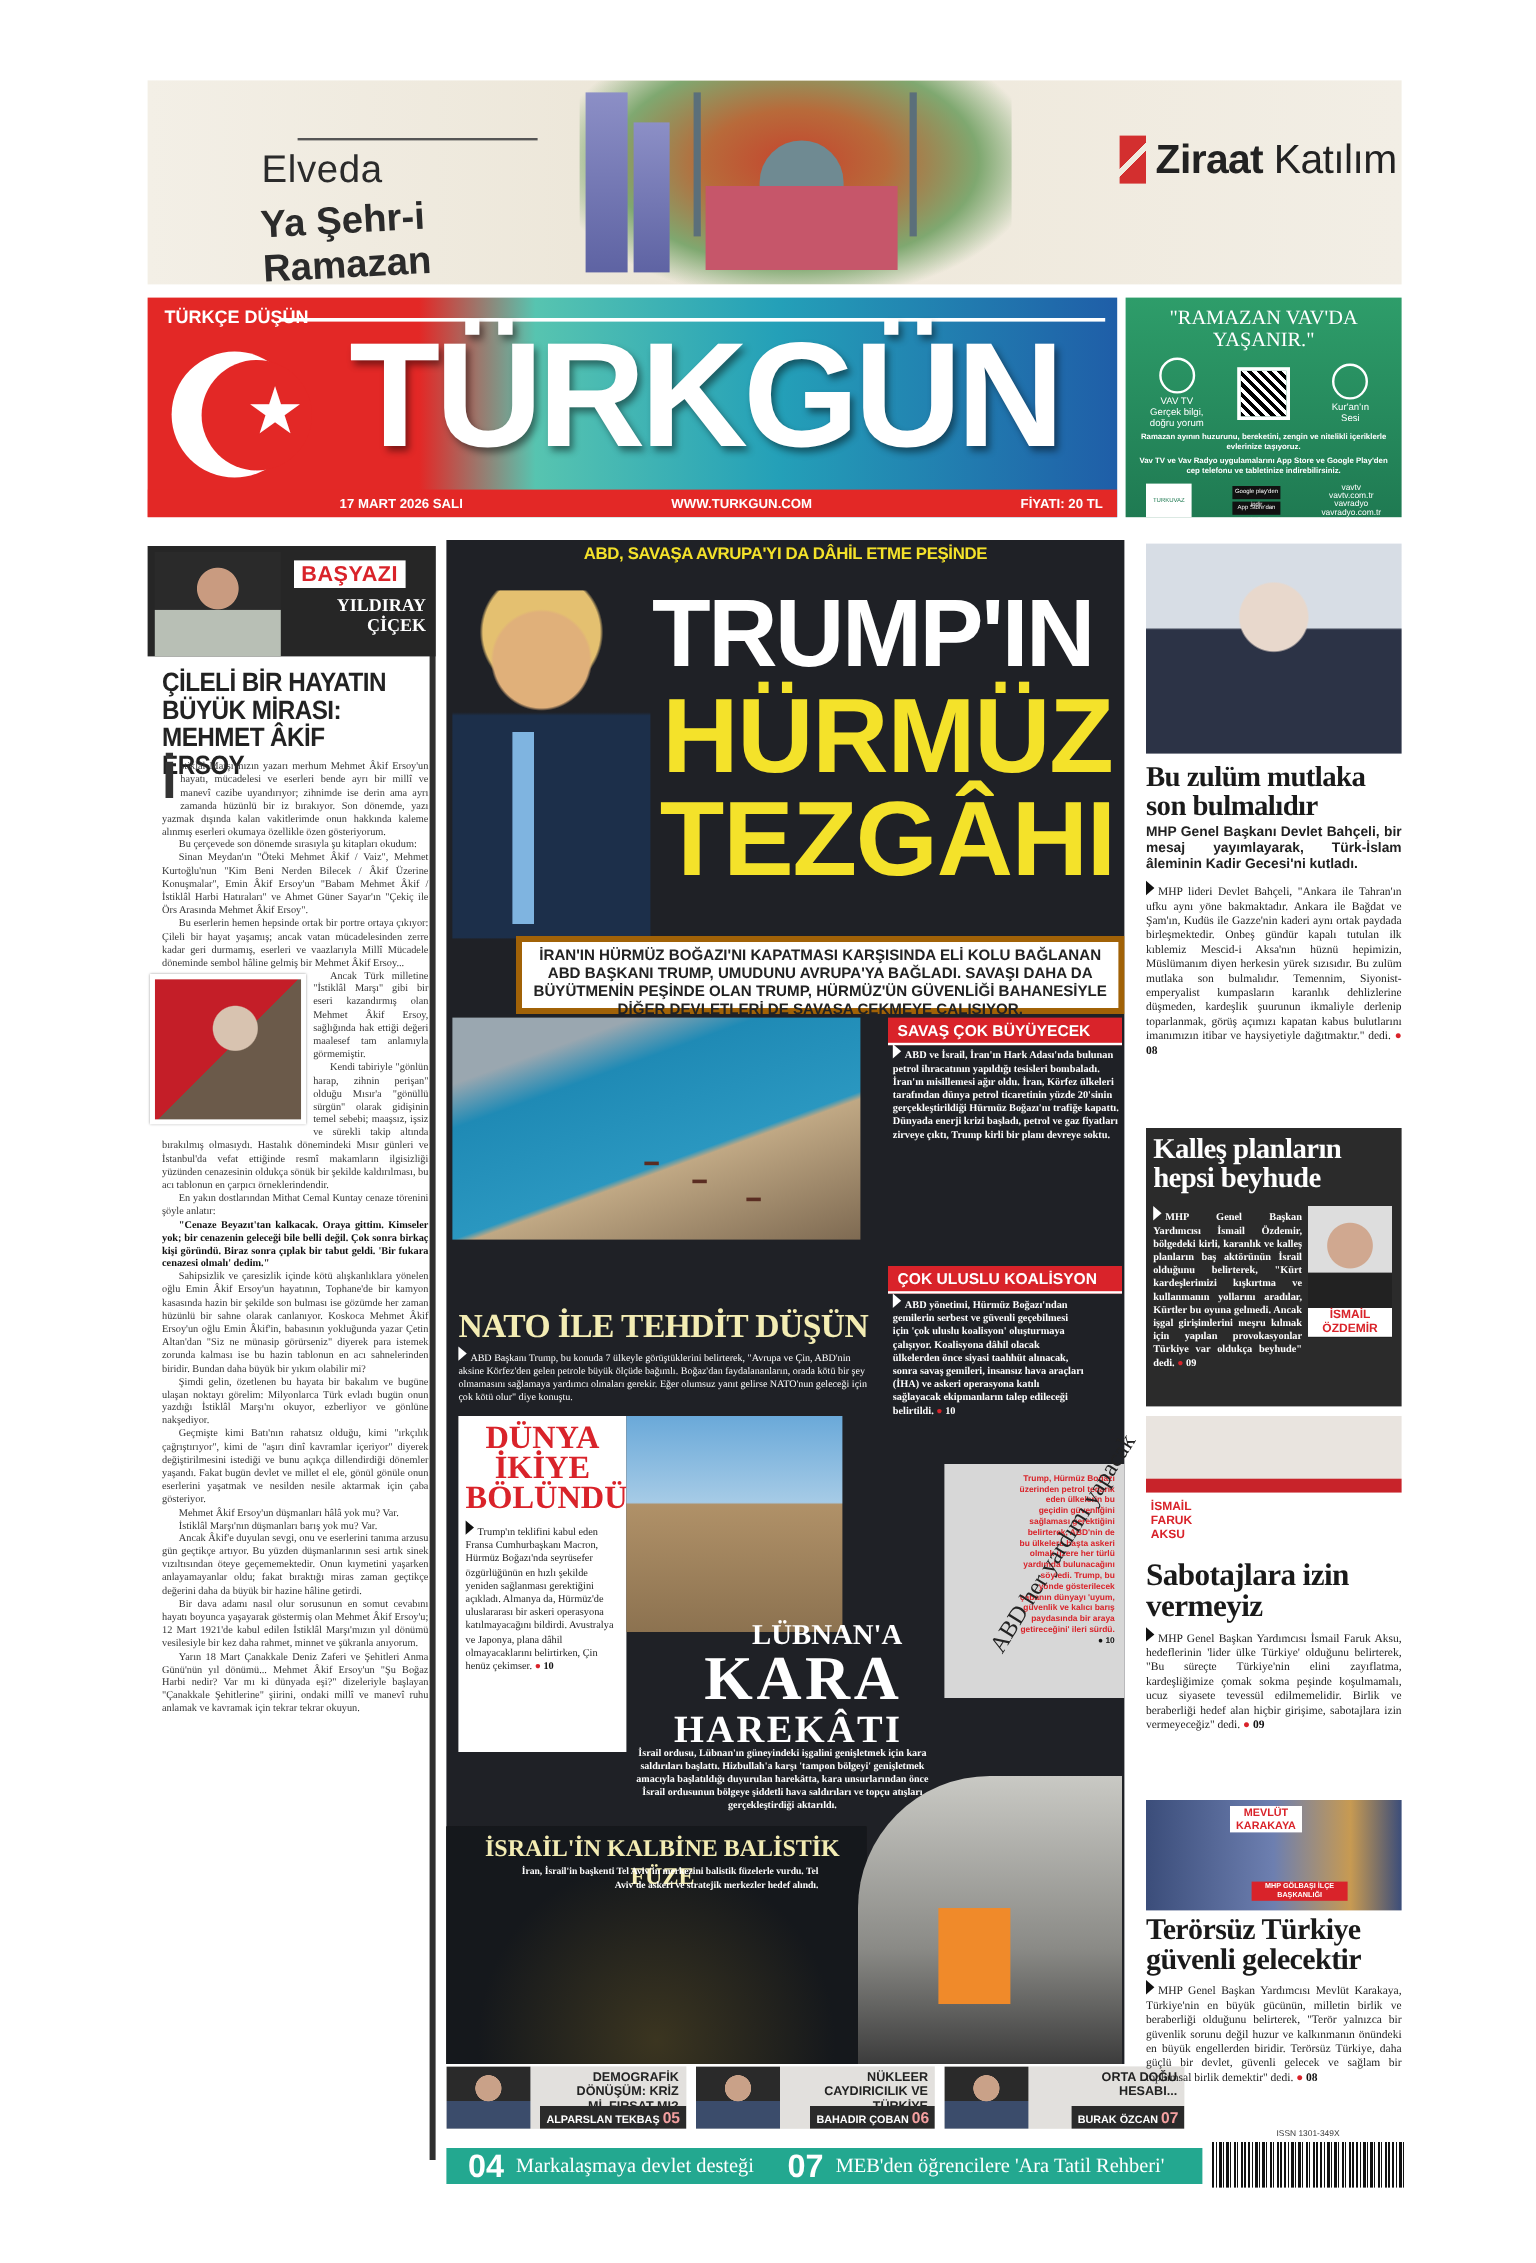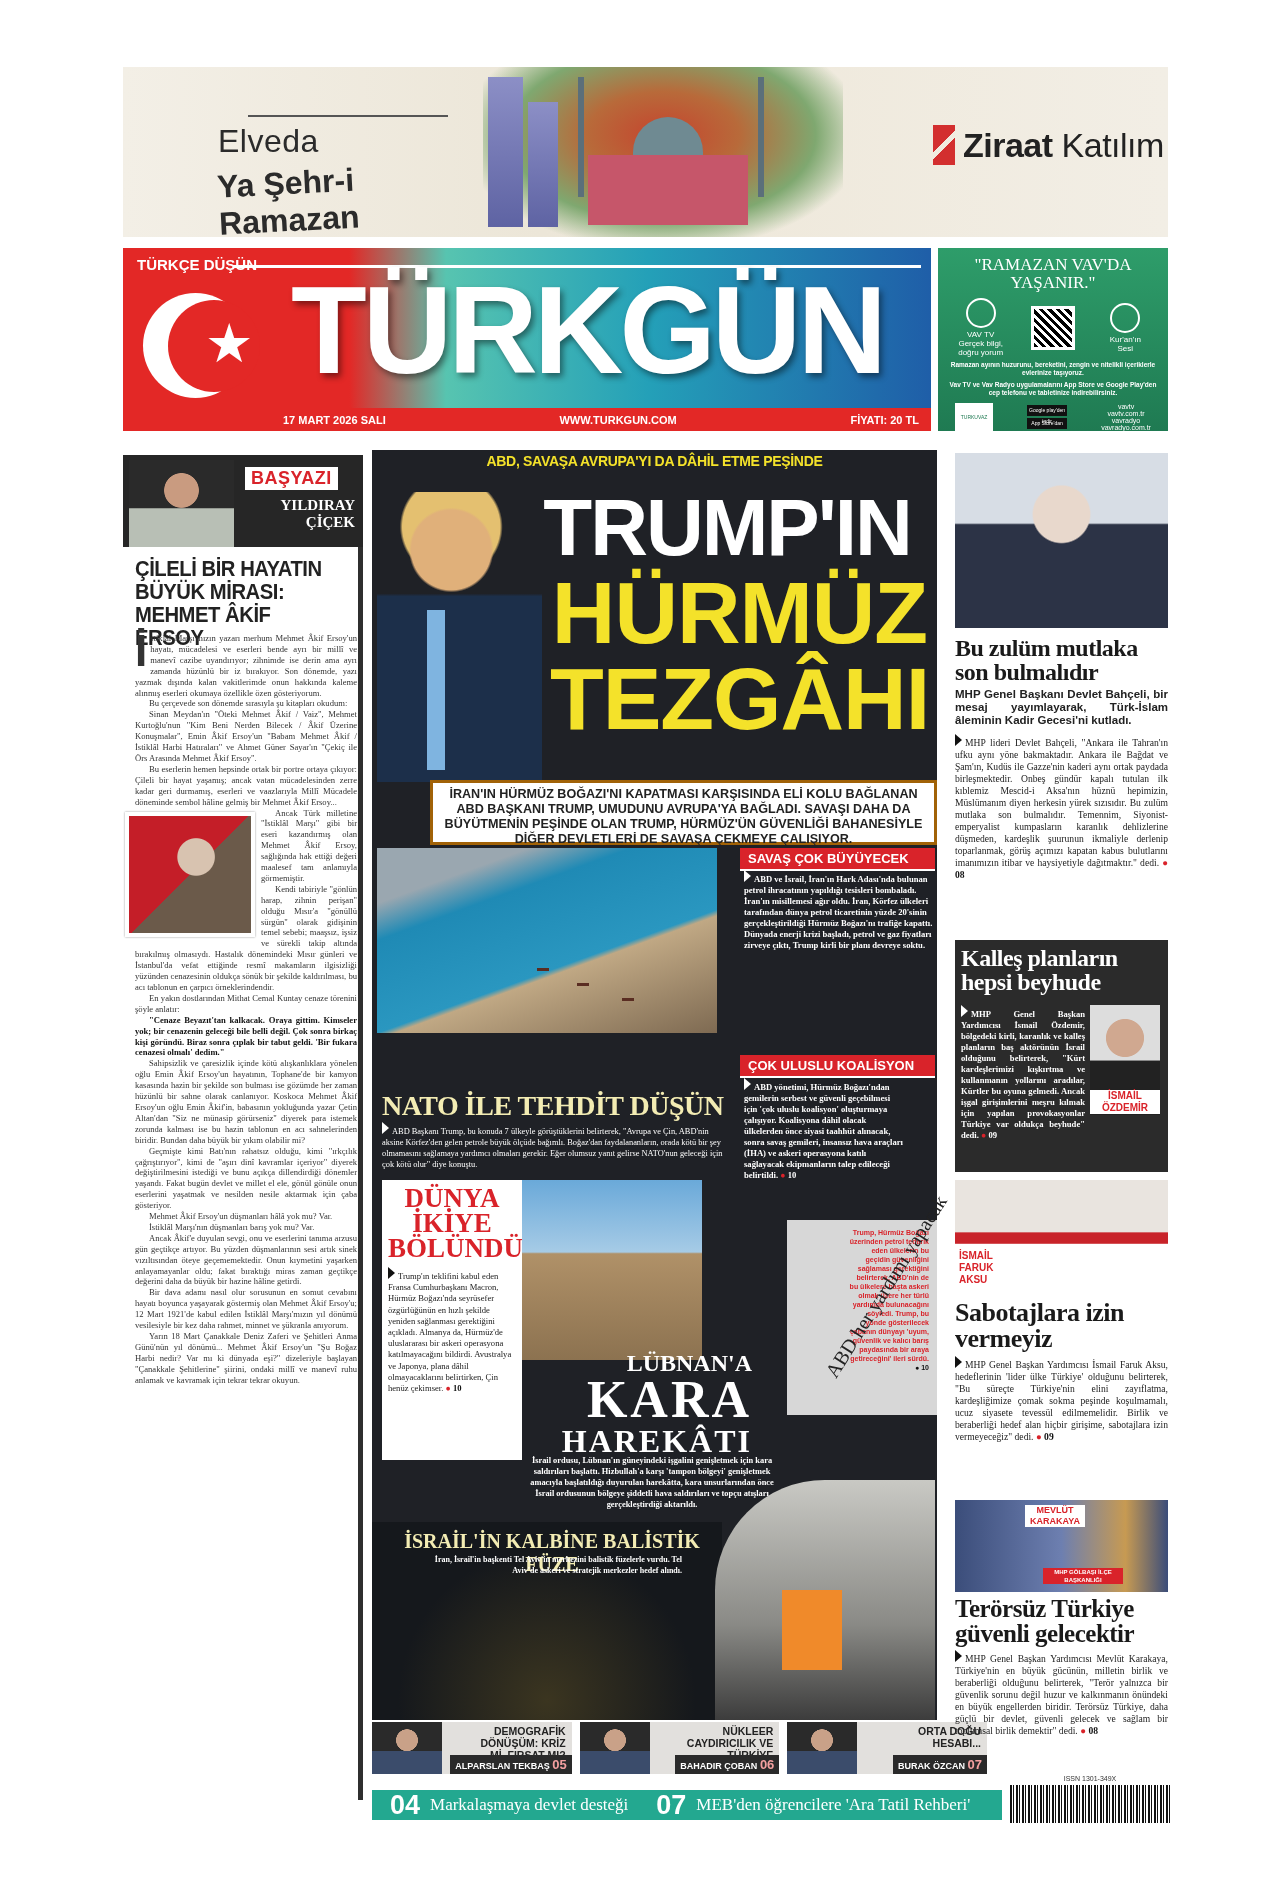--- a/index.html
+++ b/index.html
@@ -11,21 +11,21 @@
 #ad .elveda .l1{font-size:32px;font-weight:300;letter-spacing:.5px}
 #ad .elveda .l2{font-size:32px;font-weight:bold;transform:rotate(-3deg);margin-top:2px}
 #ad .orn{height:2px;background:#555;margin:6px 30px}
 #ad .art{left:360px;top:0;width:360px;height:170px;background:radial-gradient(ellipse at 50% 40%,#c5442e 0%,#b86a3a 30%,#7fa870 60%,rgba(240,235,225,0) 80%)}
 #ad .dome{left:150px;top:50px;width:70px;height:40px;border-radius:35px 35px 0 0;background:#6f8a92}
 #ad .mosque{left:105px;top:88px;width:160px;height:70px;background:#c6566a}
 #ad .min1,#ad .min2{top:10px;width:6px;height:120px;background:#5b6f7a}
 #ad .min1{left:95px}#ad .min2{left:275px}
 #ad .tower1{left:5px;top:10px;width:35px;height:150px;background:linear-gradient(#8c8fc6,#5e63a3)}
 #ad .tower2{left:45px;top:35px;width:30px;height:125px;background:linear-gradient(#8c8fc6,#5e63a3)}
-#ad .ziraat{left:810px;top:58px;display:flex;align-items:center;gap:8px}
+#ad .ziraat{left:810px;top:46px;display:flex;align-items:center;gap:8px}
 #ad .ziraat .mark{width:22px;height:40px;background:linear-gradient(135deg,#d32f2f 45%,transparent 45%,transparent 55%,#d32f2f 55%)}
 #ad .ziraat .txt{font-size:34px;color:#222;letter-spacing:-.5px}
 #ad .ziraat .txt b{font-weight:bold}
 
 #mast{left:123px;top:248px;width:808px;height:183px;background:linear-gradient(90deg,#e32826 0%,#e32826 28%,#57c4b0 40%,#24a0b8 65%,#1f5ea8 100%);overflow:hidden}
 #mast .slogan{left:14px;top:8px;color:#fff;font-weight:bold;font-size:15px}
 #mast .rule{left:110px;top:17px;width:688px;height:3px;background:#fff}
 #mast .flag-cres{left:20px;top:45px;width:105px;height:105px;border-radius:50%;background:#fff}
 #mast .flag-cres2{left:45px;top:52px;width:92px;height:92px;border-radius:50%;background:#e32826}
 #mast .star{left:82px;top:68px;color:#fff;font-size:54px;line-height:1}
@@ -55,21 +55,21 @@
 #left .drop{float:left;font-size:44px;line-height:36px;font-weight:bold;margin-right:3px;font-family:"Liberation Sans",sans-serif}
 #left .body b{color:#111}
 #left .akif{float:left;width:130px;height:125px;margin:4px 6px 4px -10px;background:radial-gradient(circle at 55% 35%,#d8c3b0 0 18%,transparent 19%),linear-gradient(135deg,#c41e28 0 50%,#6b5a4a 50%);border:4px solid #fff;box-shadow:0 0 2px #999}
 
 #center{left:372px;top:450px;width:565px;height:1270px;background:#1f2126}
 #center .kicker{left:0;top:3px;width:565px;text-align:center;color:#f4e22a;font-weight:bold;font-size:14px;letter-spacing:-.3px}
 #center .trump{left:5px;top:42px;width:165px;height:290px;background:radial-gradient(circle at 45% 20%,#e0b07a 0 16%,transparent 17%),radial-gradient(circle at 45% 12%,#e4c070 0 18%,transparent 19%),linear-gradient(#1f2126 0 35%,#1c2f4a 36%)}
 #center .tie{left:55px;top:160px;width:18px;height:160px;background:#7fb4e0}
 #center .h1{left:150px;top:38px;width:410px;text-align:center;font-weight:bold;color:#fff;font-size:80px;line-height:80px;letter-spacing:-2px}
 #center .h2{left:175px;top:120px;width:385px;text-align:center;font-weight:bold;color:#f4e22a;font-size:88px;line-height:86px;letter-spacing:-1px}
-#center .deck{left:58px;top:330px;width:507px;height:65px;background:#fff;border:3px solid #a16207;text-align:center;font-weight:bold;font-size:12.6px;line-height:15px;padding:4px 6px;color:#222}
+#center .deck{left:58px;top:330px;width:507px;height:65px;background:#fff;border:5px solid #a16207;text-align:center;font-weight:bold;font-size:12.6px;line-height:15px;padding:4px 6px;color:#222}
 #center .ships{left:5px;top:398px;width:340px;height:185px;background:linear-gradient(160deg,#9aa7b0 0 18%,#1f8ab5 30%,#2a97c0 60%,#c0a884 62%,#7e6a52 100%)}
 #center .shipdot{width:12px;height:3px;background:#5a2d22}
 .redtag{background:#d9232a;color:#fff;font-weight:bold;font-size:13px;padding:3px 8px;border-bottom:2px solid #fff}
 #center .tag1{left:368px;top:398px;width:195px}
 #center .tag2{left:368px;top:605px;width:195px}
 #center .side1{left:372px;top:420px;width:190px;font-family:"Liberation Serif",serif;color:#fff;font-size:8.6px;line-height:11px;font-weight:bold}
 #center .side2{left:372px;top:628px;width:160px;font-family:"Liberation Serif",serif;color:#fff;font-size:8.6px;line-height:11px;font-weight:bold}
 #center .nato{left:10px;top:640px;width:345px;color:#f3ecb3;font-family:"Liberation Serif",serif;font-weight:bold;font-size:28px;letter-spacing:-.5px}
 #center .natob{left:10px;top:672px;width:350px;color:#fff;font-family:"Liberation Serif",serif;font-size:8.4px;line-height:11px}
 #center .dunya{left:10px;top:730px;width:140px;height:280px;background:#fff;padding:6px}
@@ -189,20 +189,21 @@
     <p class="first"><span class="drop">İ</span><span>stiklâl Marşı'mızın yazarı merhum Mehmet Âkif Ersoy'un hayatı, mücadelesi ve eserleri bende ayrı bir millî ve manevî cazibe uyandırıyor; zihnimde ise derin ama ayrı zamanda hüzünlü bir iz bırakıyor. Son dönemde, yazı yazmak dışında kalan vakitlerimde onun hakkında kaleme alınmış eserleri okumaya özellikle özen gösteriyorum.</span></p>
     <p>Bu çerçevede son dönemde sırasıyla şu kitapları okudum:</p>
     <p>Sinan Meydan'ın "Öteki Mehmet Âkif / Vaiz", Mehmet Kurtoğlu'nun "Kim Beni Nerden Bilecek / Âkif Üzerine Konuşmalar", Emin Âkif Ersoy'un "Babam Mehmet Âkif / İstiklâl Harbi Hatıraları" ve Ahmet Güner Sayar'ın "Çekiç ile Örs Arasında Mehmet Âkif Ersoy".</p>
     <p>Bu eserlerin hemen hepsinde ortak bir portre ortaya çıkıyor: Çileli bir hayat yaşamış; ancak vatan mücadelesinden zerre kadar geri durmamış, eserleri ve vaazlarıyla Millî Mücadele döneminde sembol hâline gelmiş bir Mehmet Âkif Ersoy...</p>
     <div class="akif"></div>
     <p>Ancak Türk milletine "İstiklâl Marşı" gibi bir eseri kazandırmış olan Mehmet Âkif Ersoy, sağlığında hak ettiği değeri maalesef tam anlamıyla görmemiştir.</p>
     <p>Kendi tabiriyle "gönlün harap, zihnin perişan" olduğu Mısır'a "gönüllü sürgün" olarak gidişinin temel sebebi; maaşsız, işsiz ve sürekli takip altında bırakılmış olmasıydı. Hastalık dönemindeki Mısır günleri ve İstanbul'da vefat ettiğinde resmî makamların ilgisizliği yüzünden cenazesinin oldukça sönük bir şekilde kaldırılması, bu acı tablonun en çarpıcı örneklerindendir.</p>
     <p>En yakın dostlarından Mithat Cemal Kuntay cenaze törenini şöyle anlatır:</p>
     <p><b>"Cenaze Beyazıt'tan kalkacak. Oraya gittim. Kimseler yok; bir cenazenin geleceği bile belli değil. Çok sonra birkaç kişi göründü. Biraz sonra çıplak bir tabut geldi. 'Bir fukara cenazesi olmalı' dedim."</b></p>
     <p>Sahipsizlik ve çaresizlik içinde kötü alışkanlıklara yönelen oğlu Emin Âkif Ersoy'un hayatının, Tophane'de bir kamyon kasasında hazin bir şekilde son bulması ise gözümde her zaman hüzünlü bir sahne olarak canlanıyor. Koskoca Mehmet Âkif Ersoy'un oğlu Emin Âkif'in, babasının yokluğunda yazar Çetin Altan'dan "Siz ne münasip görürseniz" diyerek para istemek zorunda kalması ise bu hazin tablonun en acı sahnelerinden biridir. Bundan daha büyük bir yıkım olabilir mi?</p>
+    <p>Şimdi gelin, özetlenen bu hayata bir bakalım ve bugüne ulaşan noktayı görelim: Milyonlarca Türk evladı bugün onun yazdığı İstiklâl Marşı'nı okuyor, ezberliyor ve gönlüne nakşediyor.</p>
     <p>Geçmişte kimi Batı'nın rahatsız olduğu, kimi "ırkçılık çağrıştırıyor", kimi de "aşırı dinî kavramlar içeriyor" diyerek değiştirilmesini istediği ve bunu açıkça dillendirdiği dönemler yaşandı. Fakat bugün devlet ve millet el ele, gönül gönüle onun eserlerini yaşatmak ve nesilden nesile aktarmak için çaba gösteriyor.</p>
     <p>Mehmet Âkif Ersoy'un düşmanları hâlâ yok mu? Var.</p>
     <p>İstiklâl Marşı'nın düşmanları barış yok mu? Var.</p>
     <p>Ancak Âkif'e duyulan sevgi, onu ve eserlerini tanıma arzusu gün geçtikçe artıyor. Bu yüzden düşmanlarının sesi artık sinek vızıltısından öteye geçememektedir. Onun kıymetini yaşarken anlayamayanlar oldu; fakat bıraktığı miras zaman geçtikçe değerini daha da büyük bir hazine hâline getirdi.</p>
     <p>Bir dava adamı nasıl olur sorusunun en somut cevabını hayatı boyunca yaşayarak göstermiş olan Mehmet Âkif Ersoy'u; 12 Mart 1921'de kabul edilen İstiklâl Marşı'mızın yıl dönümü vesilesiyle bir kez daha rahmet, minnet ve şükranla anıyorum.</p>
     <p>Yarın 18 Mart Çanakkale Deniz Zaferi ve Şehitleri Anma Günü'nün yıl dönümü... Mehmet Âkif Ersoy'un "Şu Boğaz Harbi nedir? Var mı ki dünyada eşi?" dizeleriyle başlayan "Çanakkale Şehitlerine" şiirini, ondaki millî ve manevî ruhu anlamak ve kavramak için tekrar tekrar okuyun.</p>
   </div>
 </div>
 
 <div id="center" class="abs">

